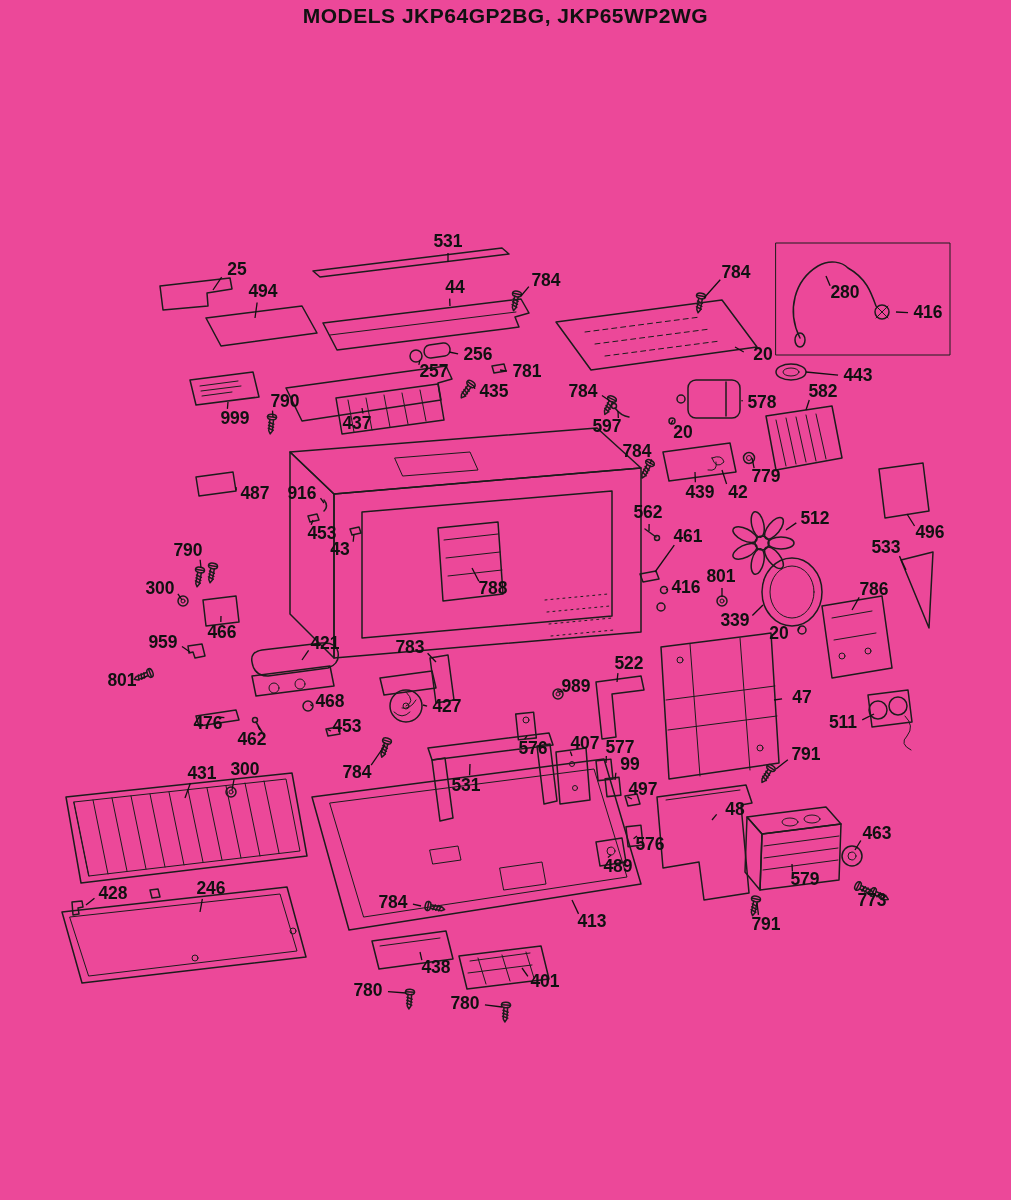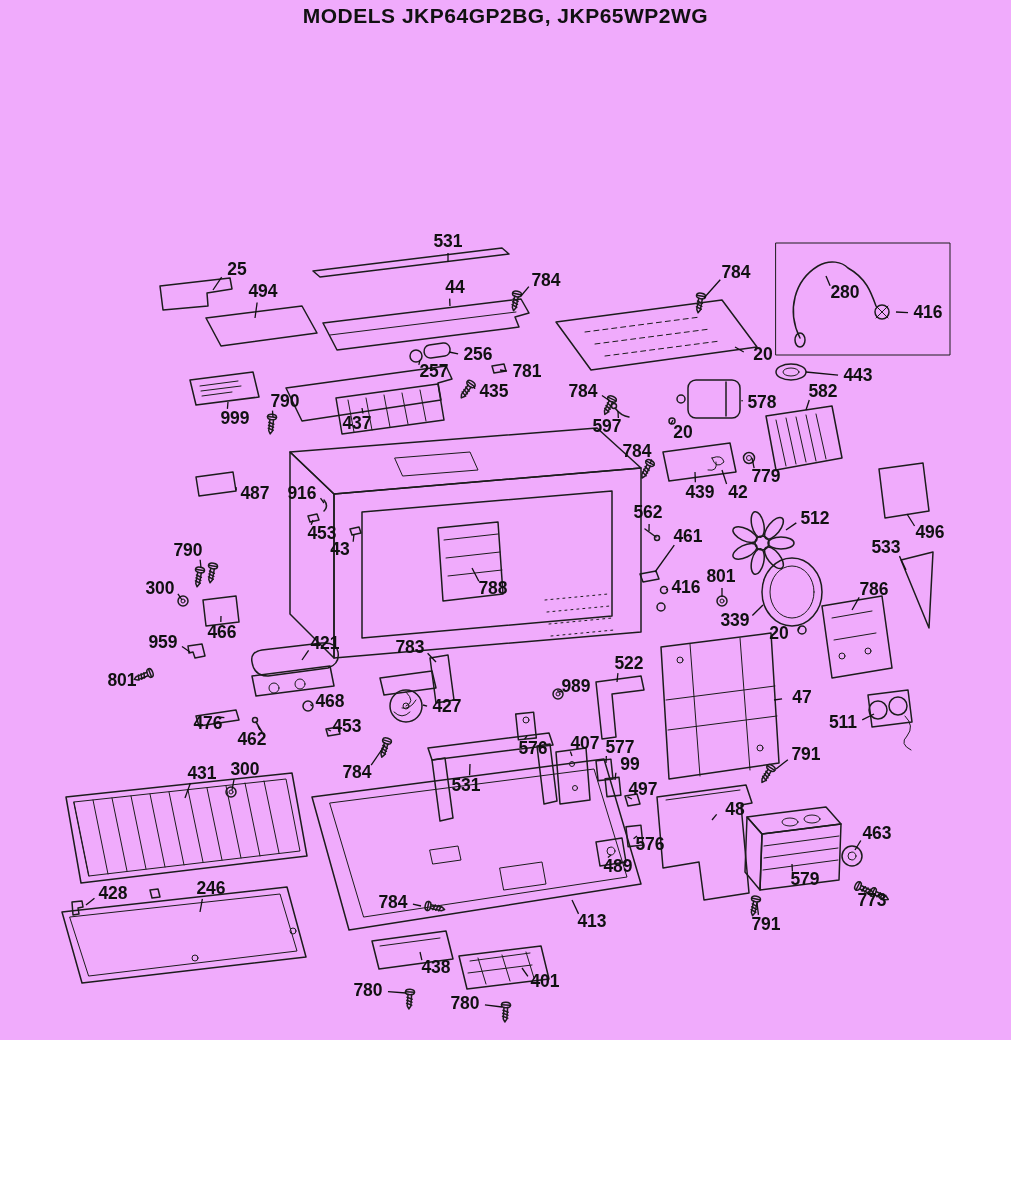--- a/index.html
+++ b/index.html
@@ -1,16 +1,16 @@
 <!DOCTYPE html>
 <html><head>
 <meta charset="utf-8">
 <style>
   html,body{margin:0;padding:0;background:#fff;}
-  .page{position:relative;width:1011px;height:1040px;background:#f0abfc;overflow:hidden;}
+  .page{position:relative;width:1011px;height:1200px;background:#ec4899;overflow:hidden;}
   .title{position:absolute;top:4px;left:0;right:0;text-align:center;
          font:bold 21px "Liberation Sans",sans-serif;letter-spacing:.5px;color:#111;}
   svg{position:absolute;top:0;left:0;}
   #art path,#art rect,#art circle,#art ellipse,#art line,#art use{
       stroke:#1c1c1c;fill:none;stroke-width:1.5;stroke-linejoin:round;stroke-linecap:round;}
   #art .thin{stroke-width:1;}
   .callout{font:bold 17.5px "Liberation Sans",sans-serif;fill:#111;
            text-anchor:middle;dominant-baseline:middle;}
   .leader{stroke:#111;stroke-width:1.3;}
 </style>

